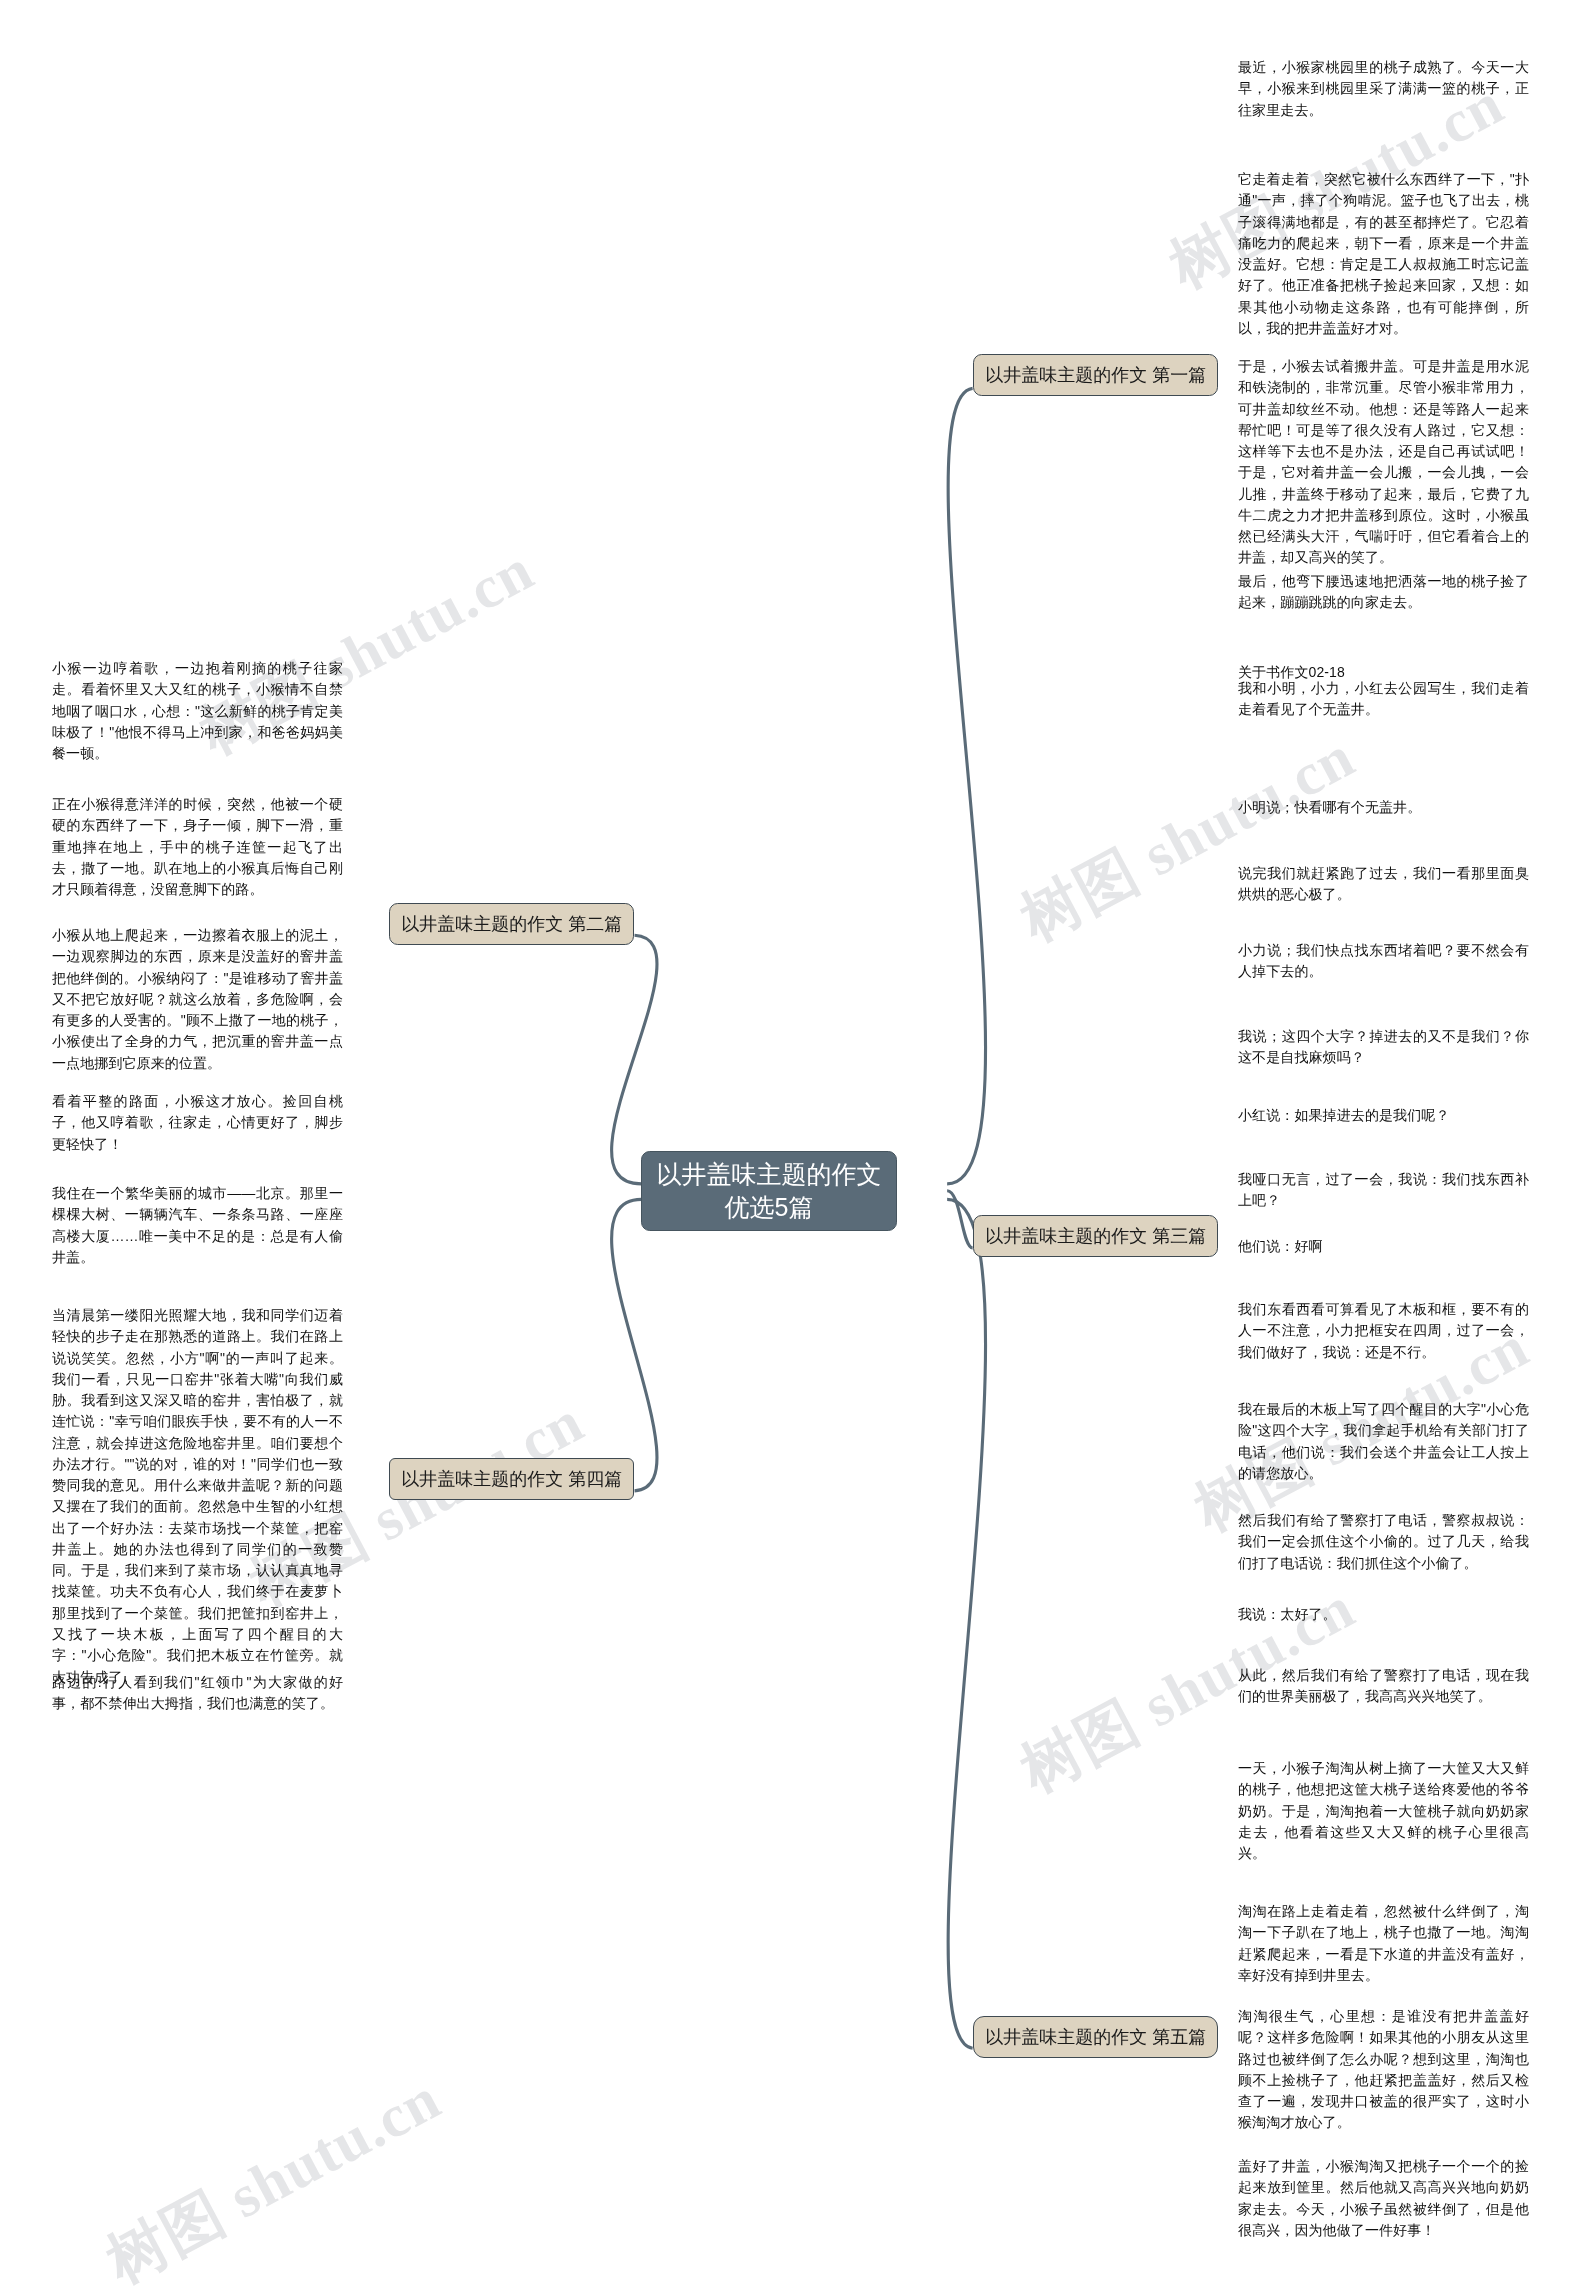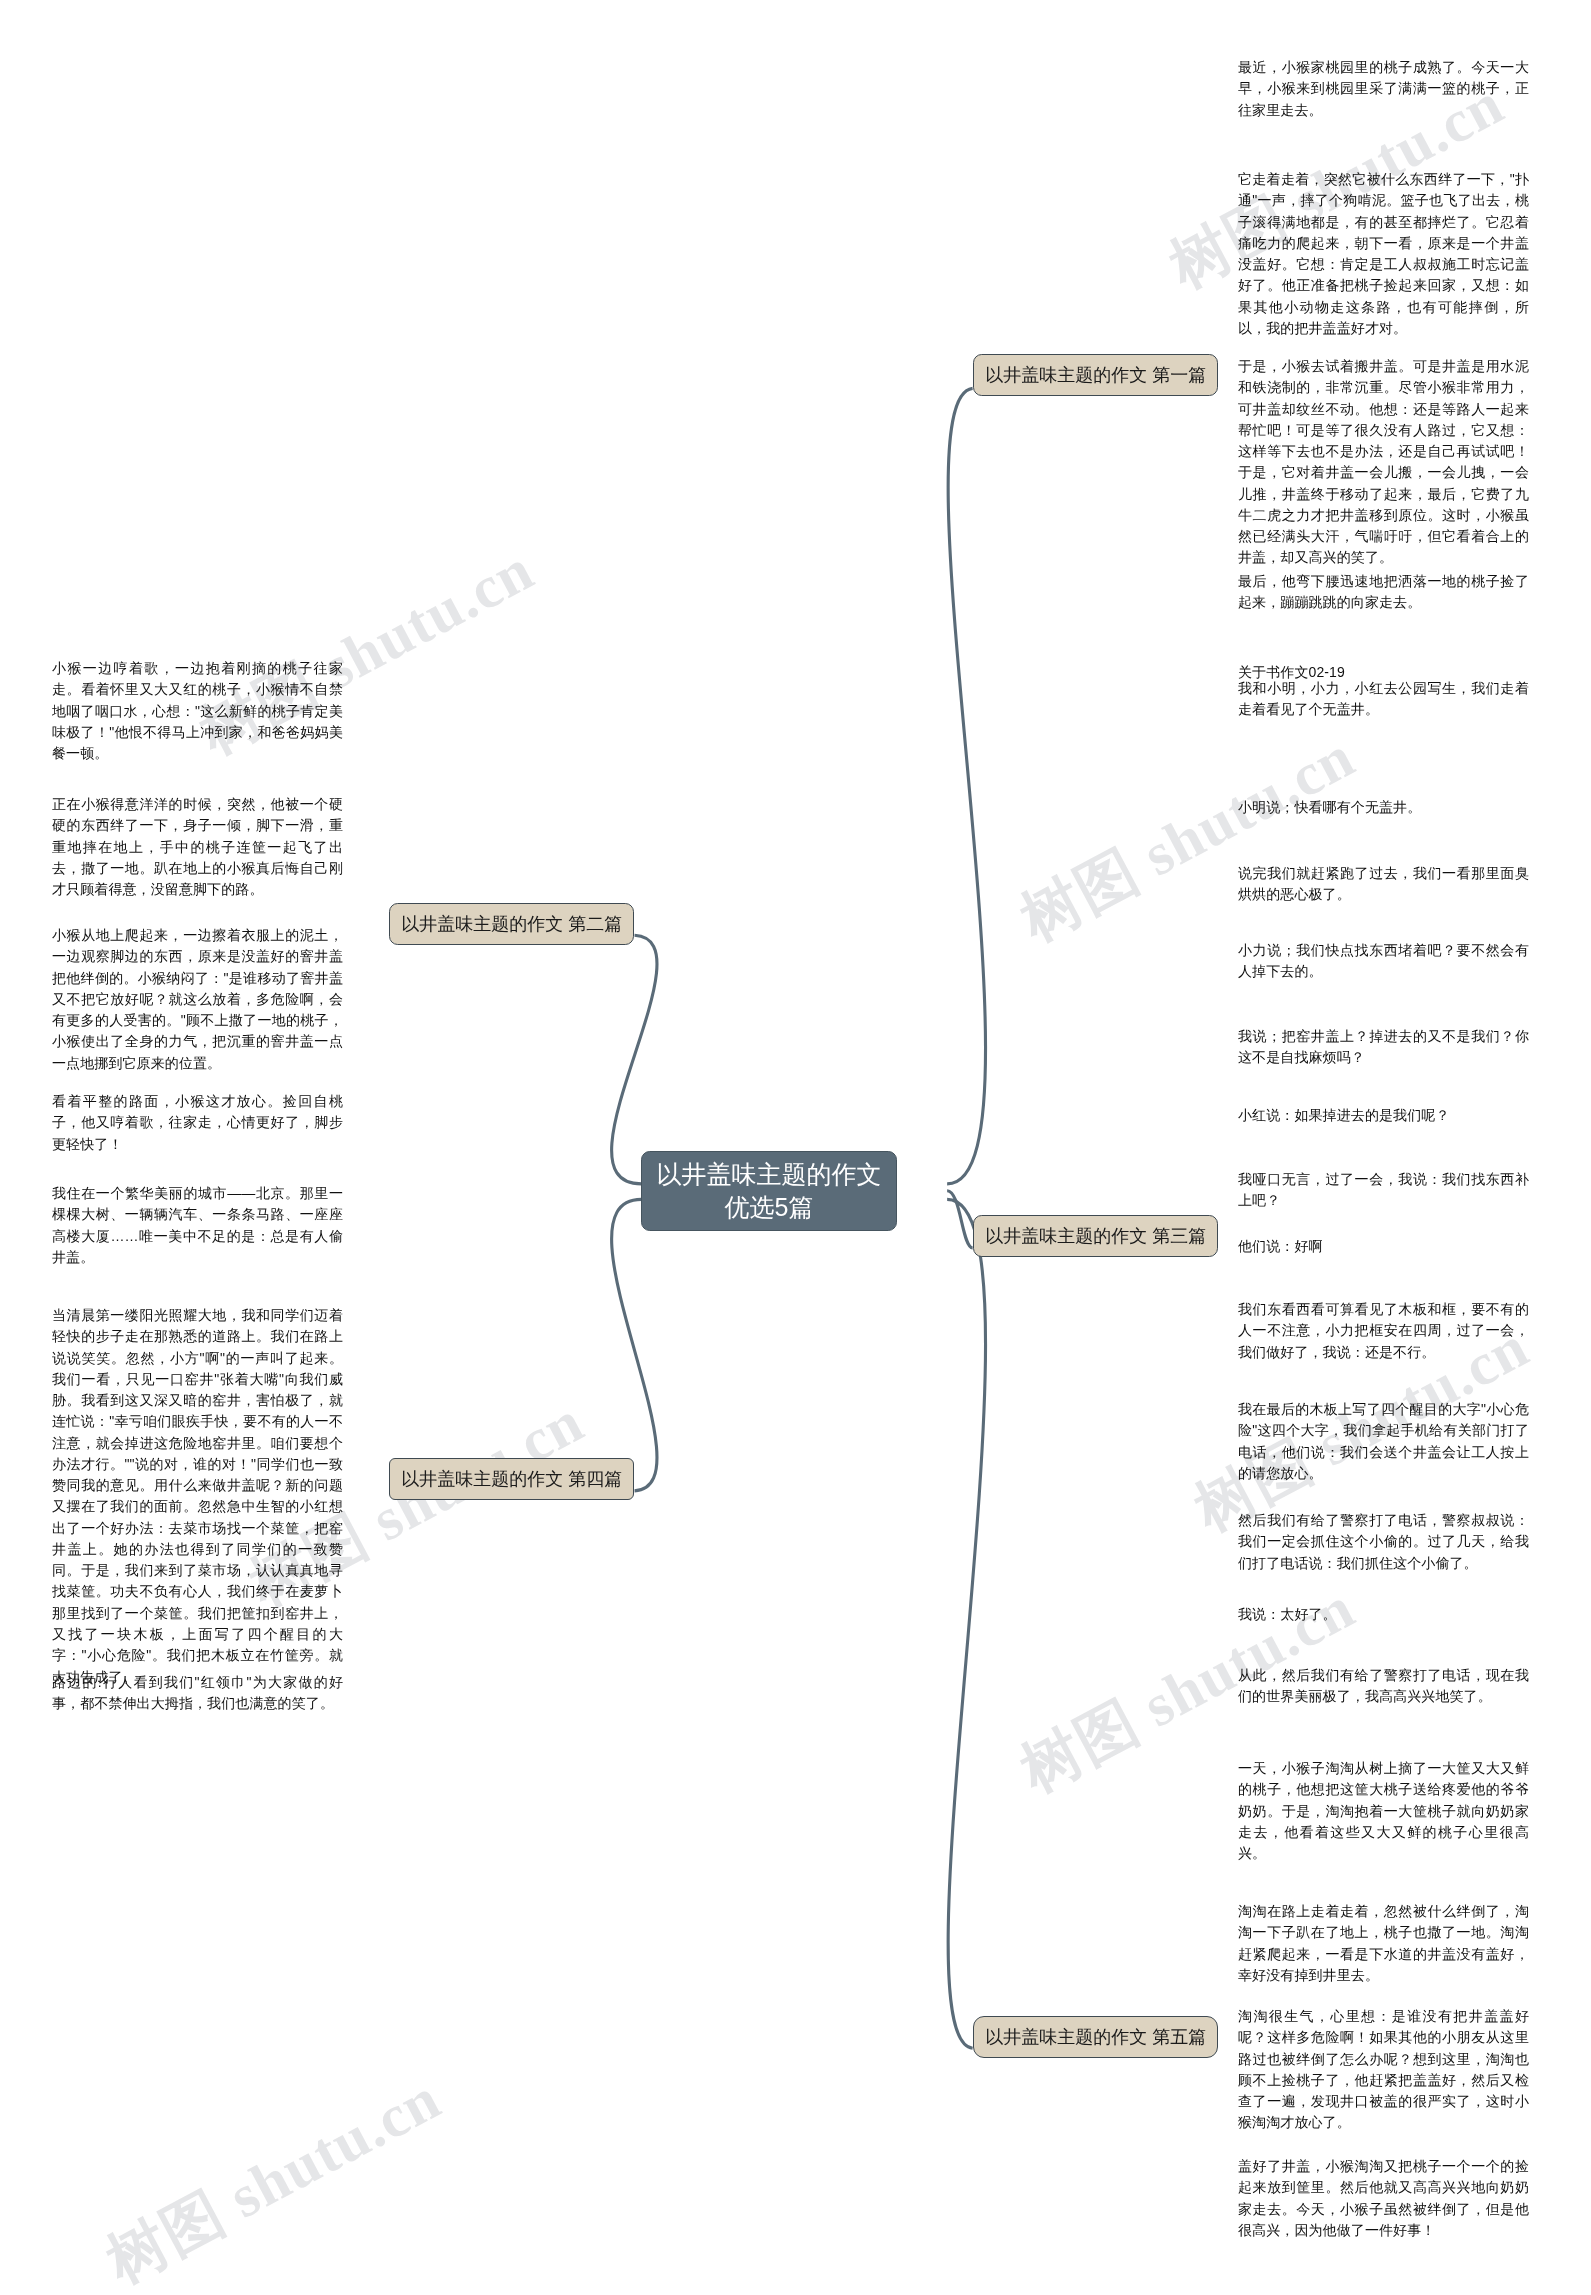--- a/index.html
+++ b/index.html
@@ -127,26 +127,26 @@
 </div>
 <div class="branch-node" id="branch-5">
   <span>以井盖味主题的作文 第五篇</span>
 </div>
 
 <div class="text-col" id="col-right">
   <div class="para" style="top:57px">最近，小猴家桃园里的桃子成熟了。今天一大早，小猴来到桃园里采了满满一篮的桃子，正往家里走去。</div>
   <div class="para" style="top:169px">它走着走着，突然它被什么东西绊了一下，"扑通"一声，摔了个狗啃泥。篮子也飞了出去，桃子滚得满地都是，有的甚至都摔烂了。它忍着痛吃力的爬起来，朝下一看，原来是一个井盖没盖好。它想：肯定是工人叔叔施工时忘记盖好了。他正准备把桃子捡起来回家，又想：如果其他小动物走这条路，也有可能摔倒，所以，我的把井盖盖好才对。</div>
   <div class="para" style="top:356px">于是，小猴去试着搬井盖。可是井盖是用水泥和铁浇制的，非常沉重。尽管小猴非常用力，可井盖却纹丝不动。他想：还是等路人一起来帮忙吧！可是等了很久没有人路过，它又想：这样等下去也不是办法，还是自己再试试吧！于是，它对着井盖一会儿搬，一会儿拽，一会儿推，井盖终于移动了起来，最后，它费了九牛二虎之力才把井盖移到原位。这时，小猴虽然已经满头大汗，气喘吁吁，但它看着合上的井盖，却又高兴的笑了。</div>
   <div class="para" style="top:571px">最后，他弯下腰迅速地把洒落一地的桃子捡了起来，蹦蹦跳跳的向家走去。</div>
-  <div class="para plain" style="top:662px">关于书作文02-19</div>
+  <div class="para plain" style="top:662px">关于书作文02-18</div>
   <div class="para" style="top:678px">我和小明，小力，小红去公园写生，我们走着走着看见了个无盖井。</div>
   <div class="para plain" style="top:797px">小明说；快看哪有个无盖井。</div>
   <div class="para" style="top:863px">说完我们就赶紧跑了过去，我们一看那里面臭烘烘的恶心极了。</div>
   <div class="para" style="top:940px">小力说；我们快点找东西堵着吧？要不然会有人掉下去的。</div>
-  <div class="para" style="top:1026px">我说；把窑井盖上？掉进去的又不是我们？你这不是自找麻烦吗？</div>
+  <div class="para" style="top:1026px">我说；这四个大字？掉进去的又不是我们？你这不是自找麻烦吗？</div>
   <div class="para plain" style="top:1105px">小红说：如果掉进去的是我们呢？</div>
   <div class="para" style="top:1169px">我哑口无言，过了一会，我说：我们找东西补上吧？</div>
   <div class="para plain" style="top:1236px">他们说：好啊</div>
   <div class="para" style="top:1299px">我们东看西看可算看见了木板和框，要不有的人一不注意，小力把框安在四周，过了一会，我们做好了，我说：还是不行。</div>
   <div class="para" style="top:1399px">我在最后的木板上写了四个醒目的大字"小心危险"这四个大字，我们拿起手机给有关部门打了电话，他们说：我们会送个井盖会让工人按上的请您放心。</div>
   <div class="para" style="top:1510px">然后我们有给了警察打了电话，警察叔叔说：我们一定会抓住这个小偷的。过了几天，给我们打了电话说：我们抓住这个小偷了。</div>
   <div class="para plain" style="top:1604px">我说：太好了。</div>
   <div class="para" style="top:1665px">从此，然后我们有给了警察打了电话，现在我们的世界美丽极了，我高高兴兴地笑了。</div>
   <div class="para" style="top:1758px">一天，小猴子淘淘从树上摘了一大筐又大又鲜的桃子，他想把这筐大桃子送给疼爱他的爷爷奶奶。于是，淘淘抱着一大筐桃子就向奶奶家走去，他看着这些又大又鲜的桃子心里很高兴。</div>
   <div class="para" style="top:1901px">淘淘在路上走着走着，忽然被什么绊倒了，淘淘一下子趴在了地上，桃子也撒了一地。淘淘赶紧爬起来，一看是下水道的井盖没有盖好，幸好没有掉到井里去。</div>

